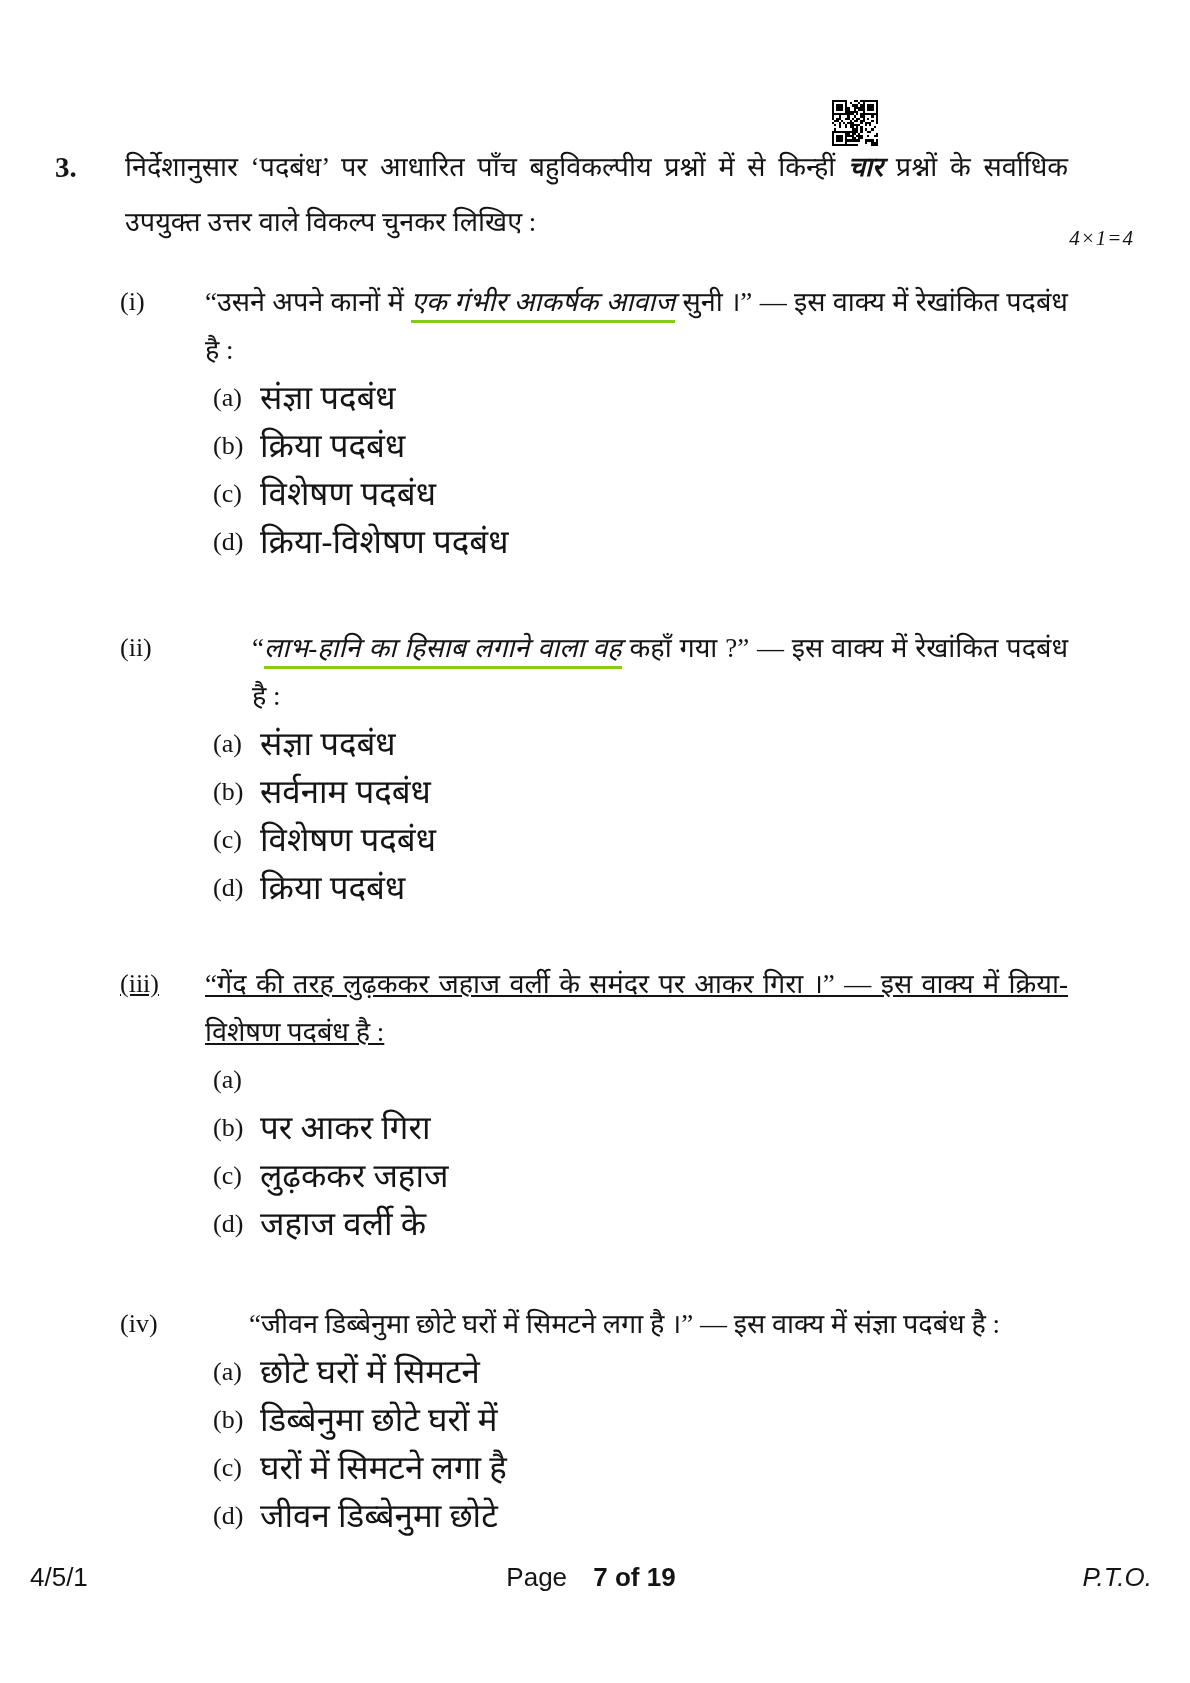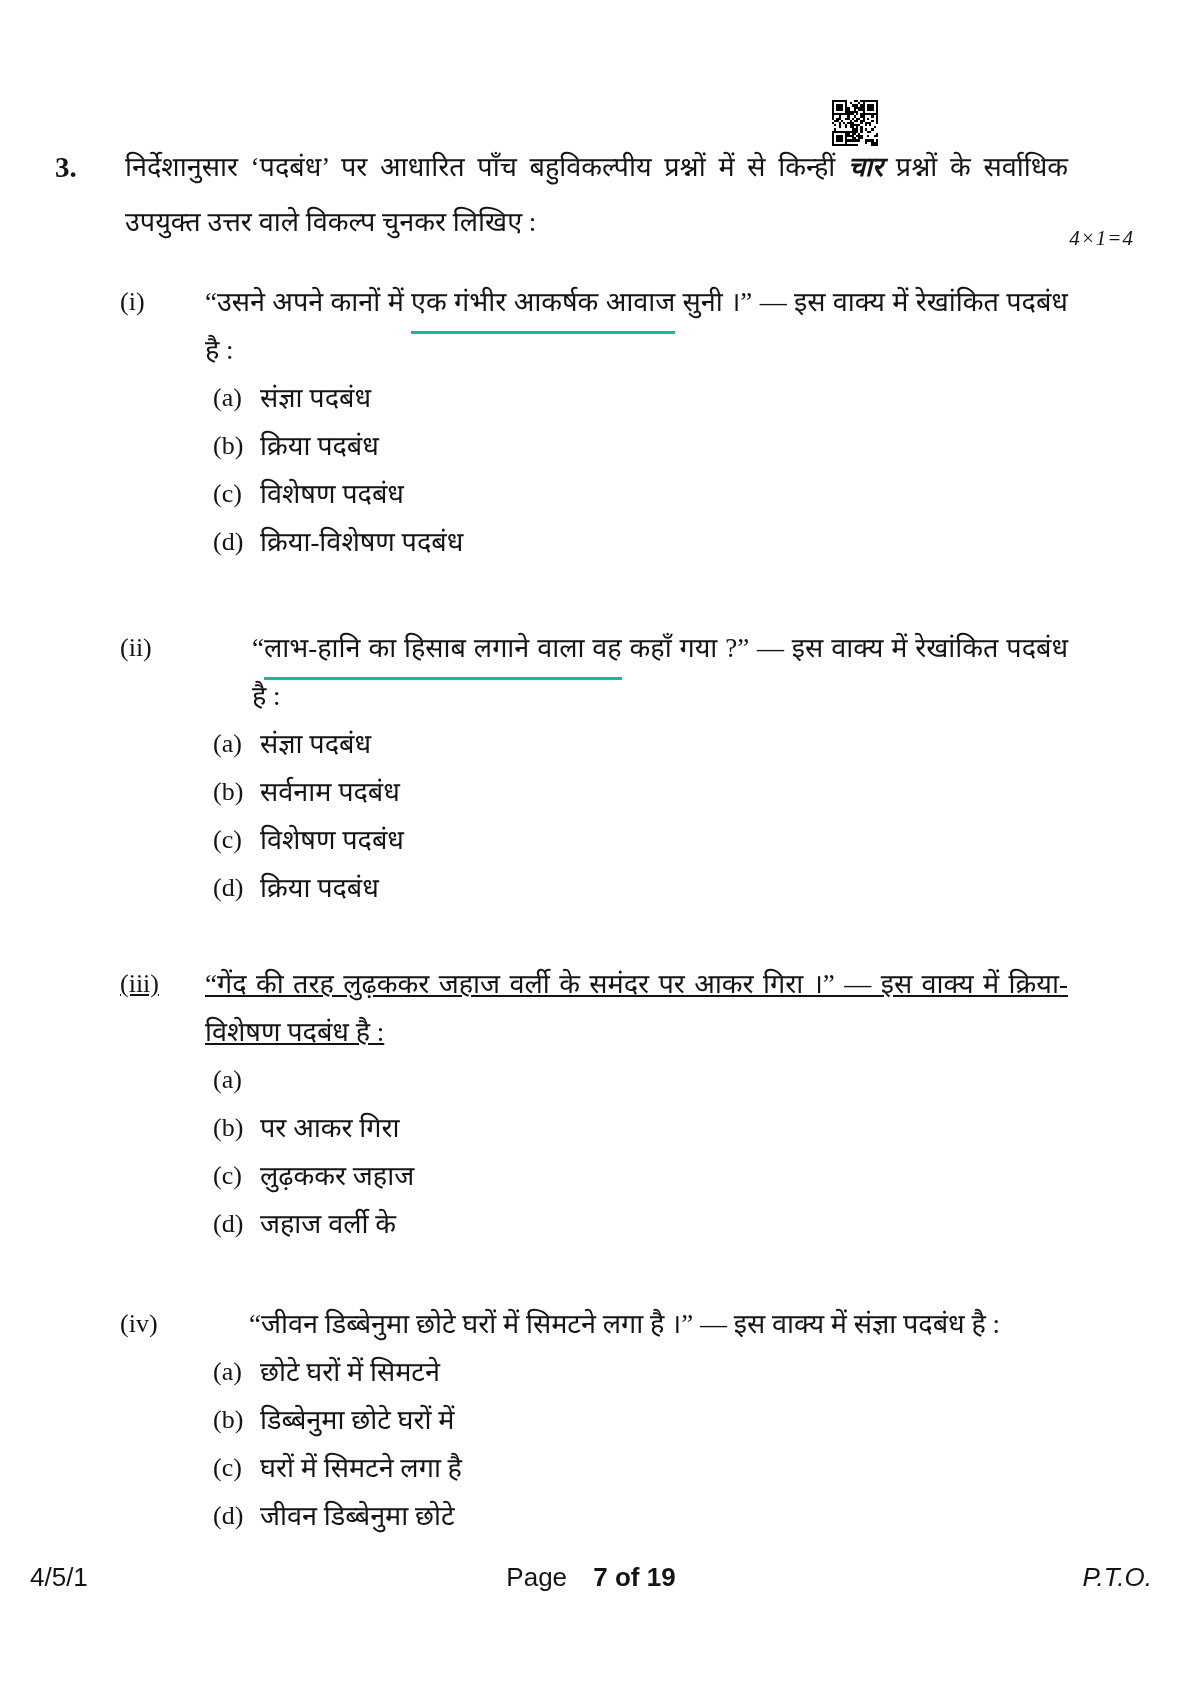--- a/index.html
+++ b/index.html
@@ -18,30 +18,30 @@
   .bold-itc { font-weight:bold; font-style:italic; }
 
   .marks {
     position:absolute; top:196px; right:56px;
     font-style:italic; font-size:21px; letter-spacing:1px;margin-top:30px;
   }
 
   .sub { display:flex; }
   .sub .slabel { width:85px; margin-left:65px; font-size:26px; line-height:48px; flex:none; }
   .sub .stext { flex:1; font-size:27px; line-height:48px; text-align:justify; }
-  .ul { border-bottom:3px solid #14b8a6; padding-bottom:14px; }
+  .ul { border-bottom:3px solid #84cc16; padding-bottom:3px;font-style:italic; }
 
   .m-i   { margin-top:28px; }
   .m-ii  { margin-top:58px;gap:47px; }
   .m-iii { margin-top:48px;text-decoration:underline; }
   .m-iv  { margin-top:52px;gap:44px; }
 
   .opt { display:flex; margin-left:158px; height:48px; }
   .opt .olabel { width:47px; font-size:26px; line-height:48px; flex:none; }
-  .opt .otext  { font-size:27px; line-height:48px; }
+  .opt .otext  { font-size:33px; line-height:48px; }
 
   .footer {
     position:absolute; left:30px; right:38px; top:1562px; height:34px;
     font-family:"Liberation Sans","DejaVu Sans",sans-serif; font-size:26px;text-align:right;
   }
   .footer .fleft  { position:absolute; left:0; top:0; }
   .footer .fcenter{ position:absolute; left:50%; transform:translateX(-50%); top:0; }
   .footer .fcenter .b { font-weight:bold;margin-left:19px; }
   .footer .fright { position:absolute; right:0; top:0; font-style:italic; }
 </style>

